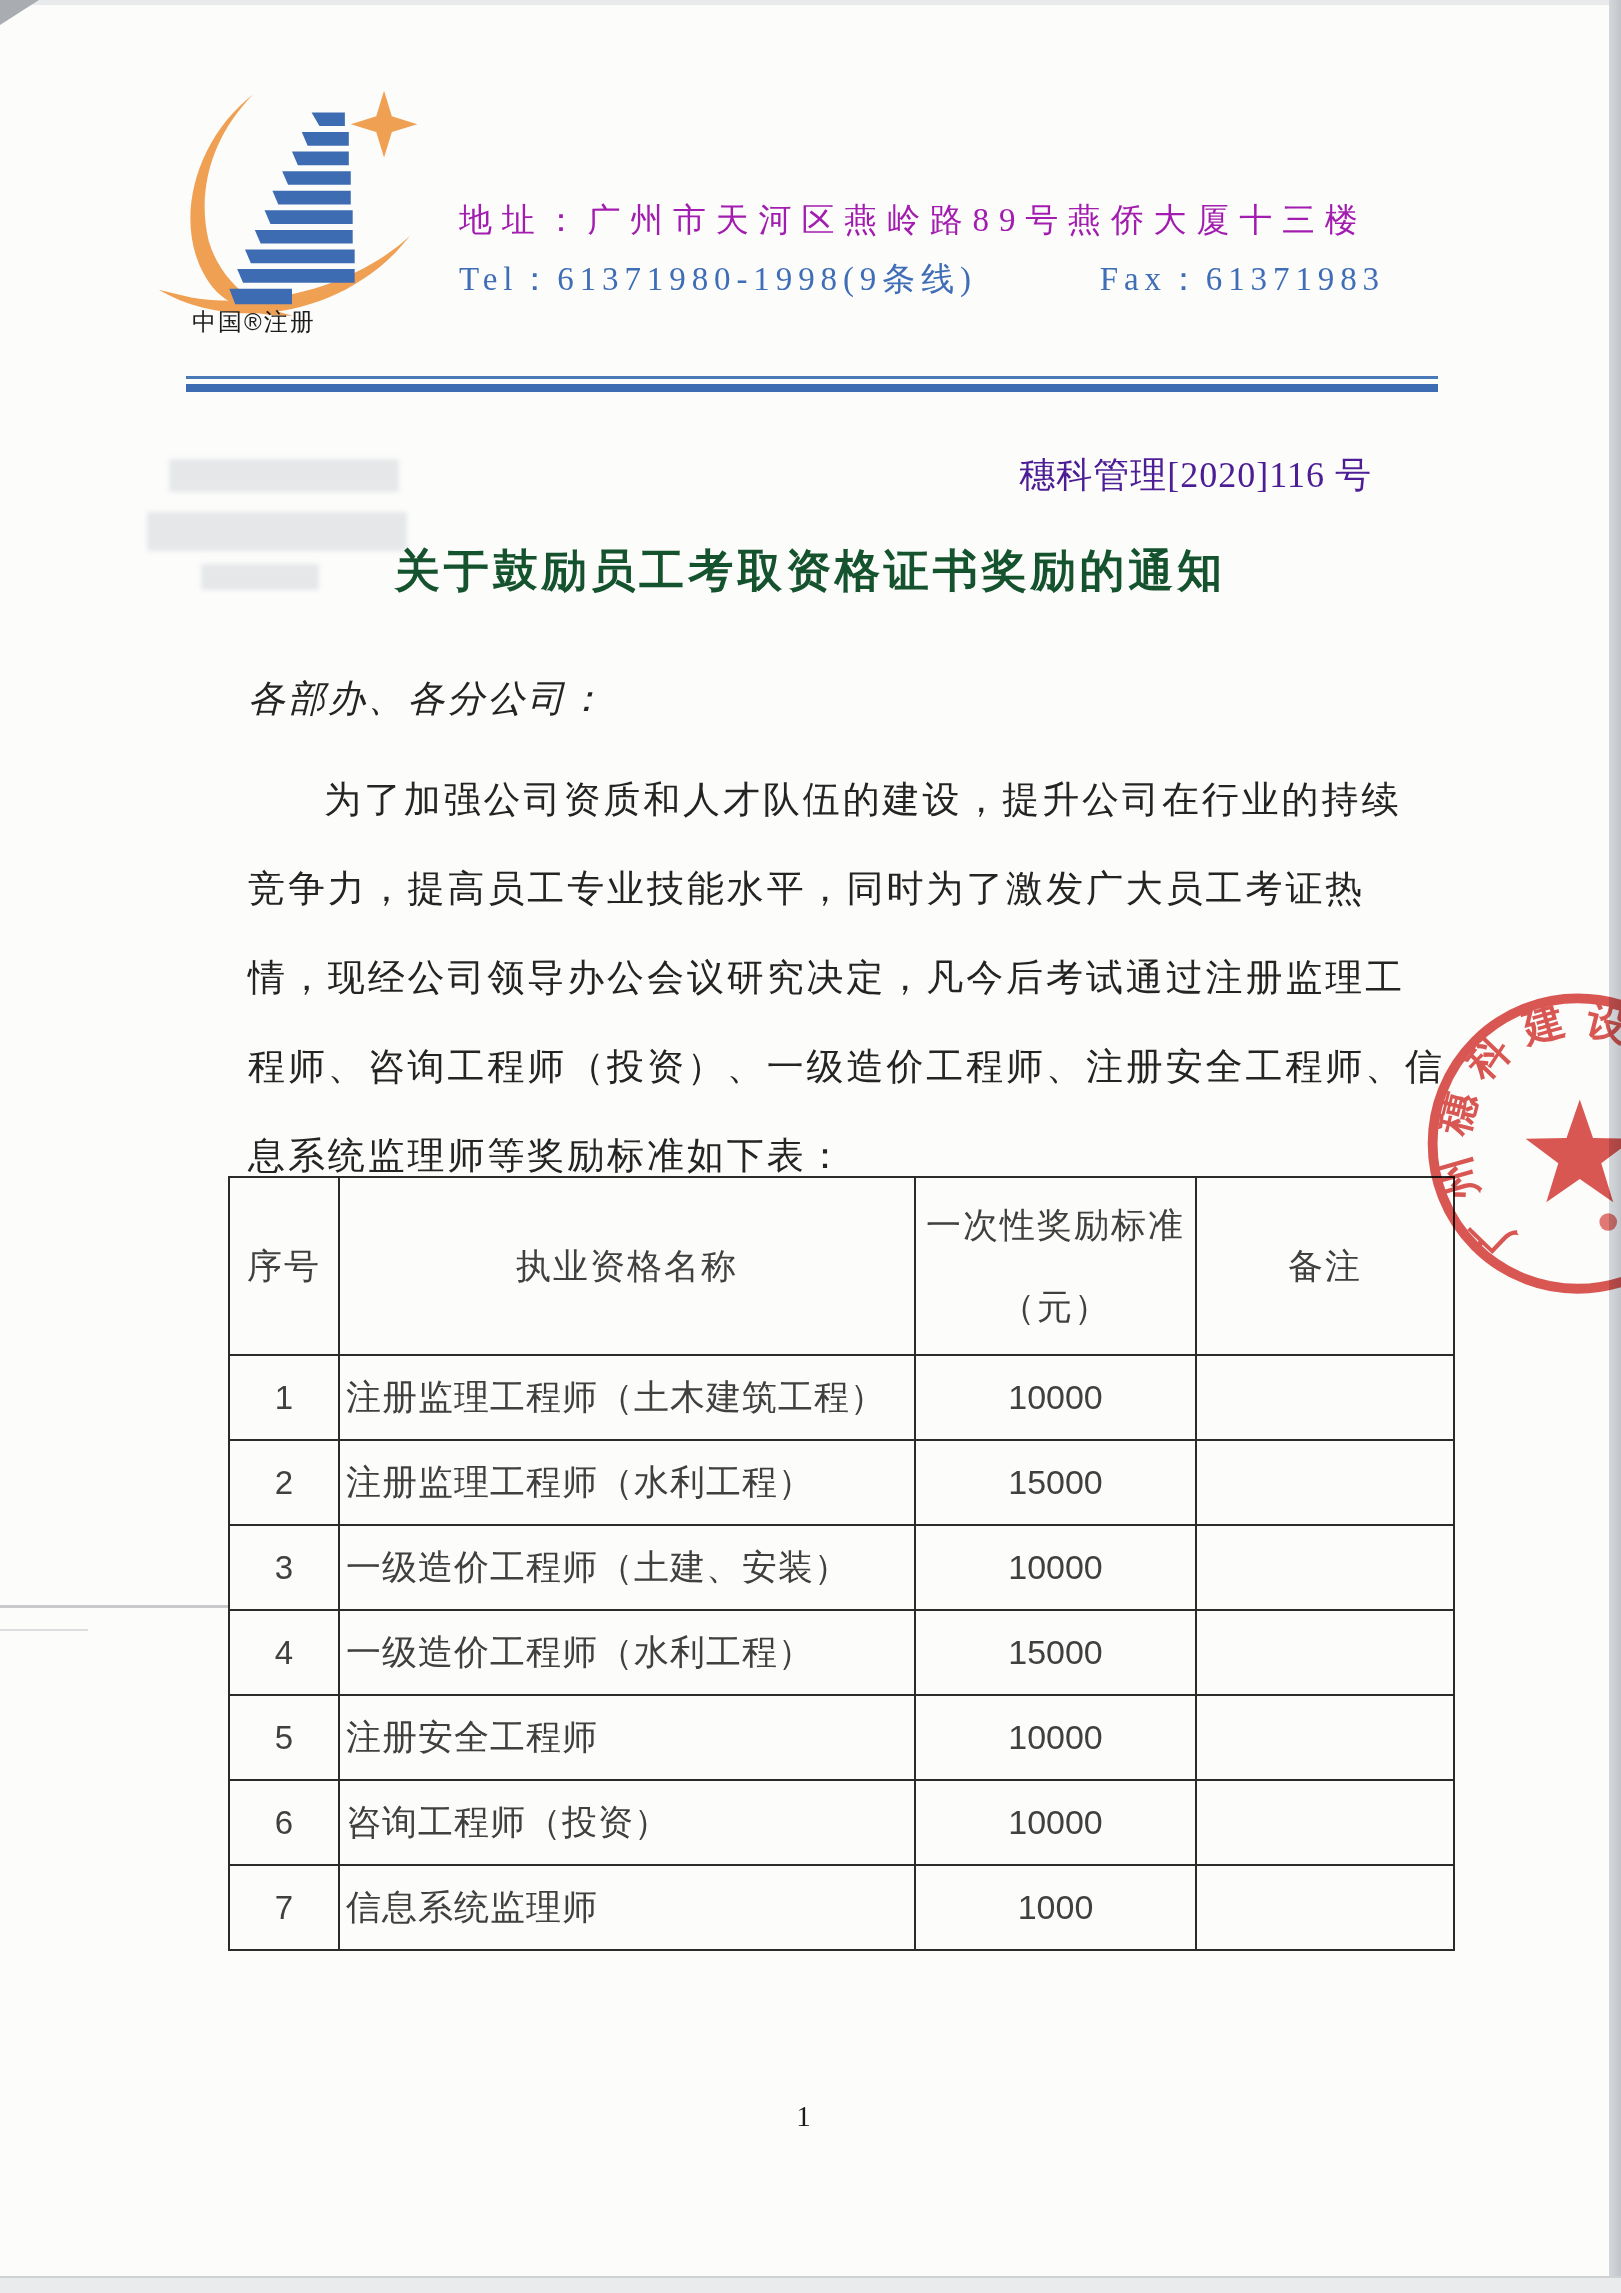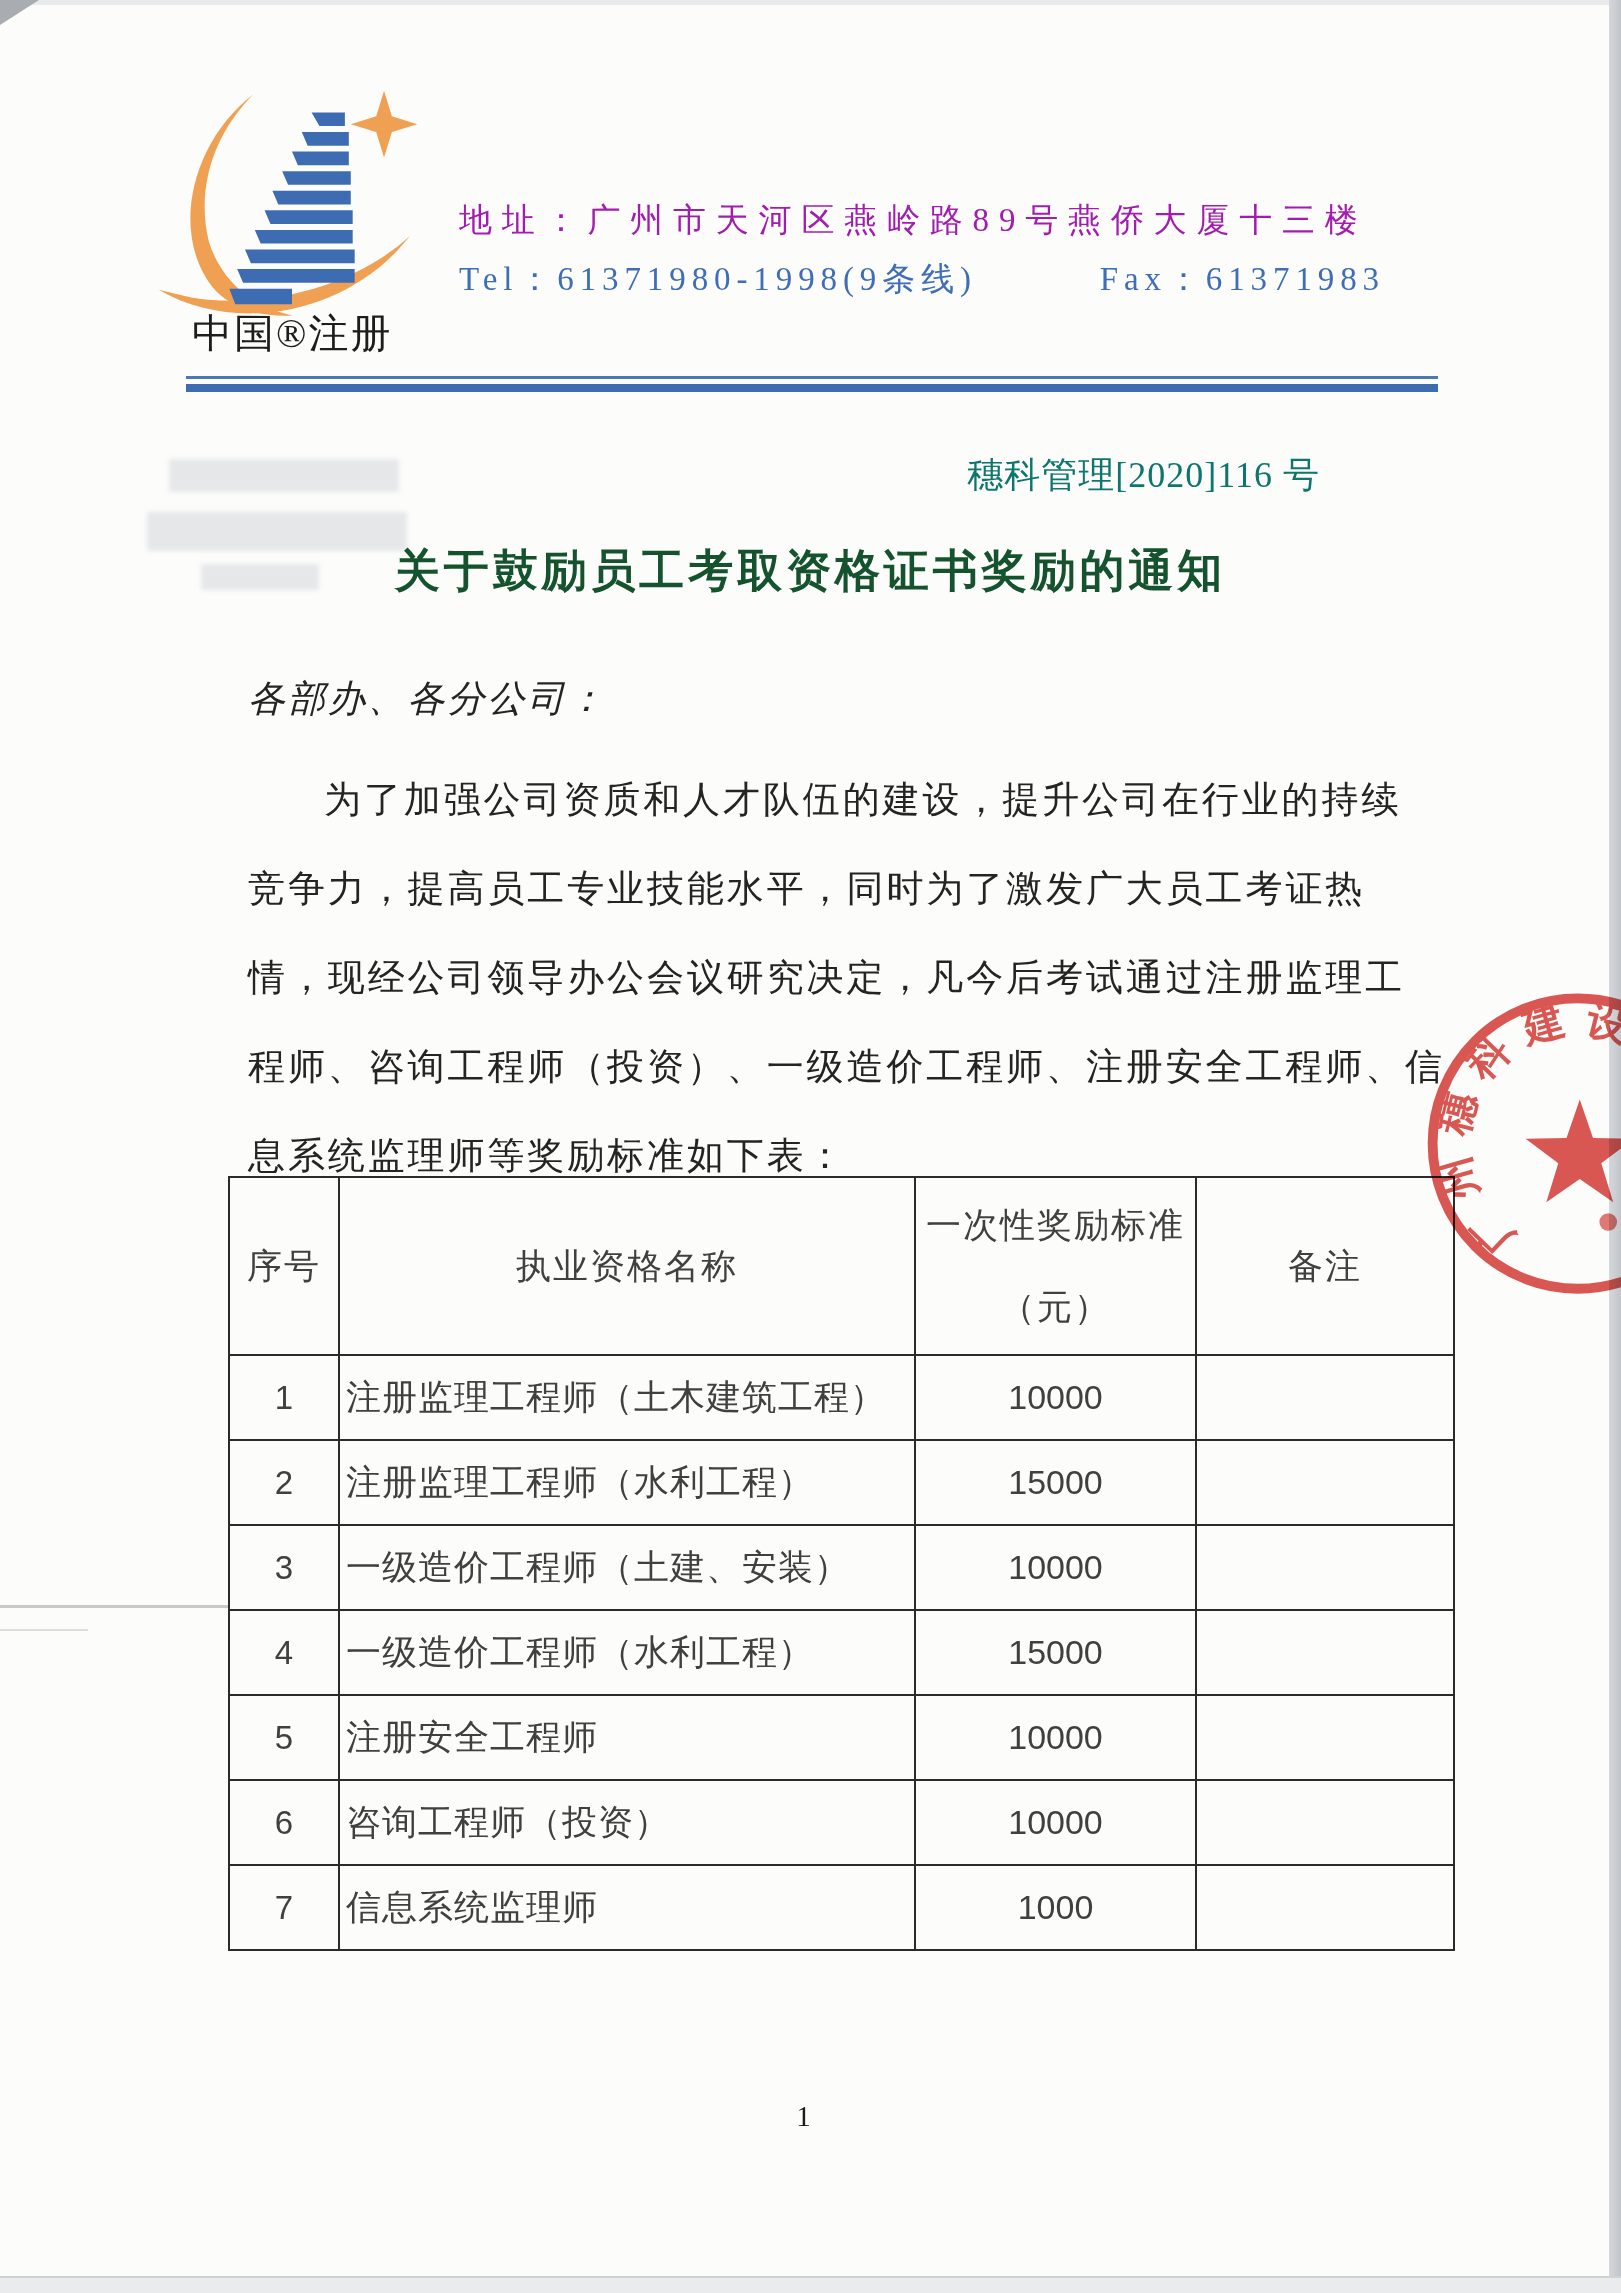--- a/index.html
+++ b/index.html
@@ -20,34 +20,34 @@
   .fold-1 { position:absolute; left:0; top:1605px; width:230px; height:2.9px; background:rgba(115,120,126,.38); }
   .fold-2 { position:absolute; left:0; top:1629px; width:88px; height:2px; background:rgba(115,120,126,.22); }
   .ghost { position:absolute; filter:blur(2.9px); background:rgba(150,158,170,.22); }
   .ghost.g1 { left:169px; top:459px; width:230px; height:33px; }
   .ghost.g2 { left:147px; top:512px; width:260px; height:39px; }
   .ghost.g3 { left:201px; top:564px; width:118px; height:25.5px; }
 
   
   .logo { position:absolute; left:145px; top:83px; }
   .registered { position:absolute; left:192px; top:306px; width:255px;
-                font-family:Liberation Serif, serif; font-size:40px; color:#1d1d1d;
+                font-family:Liberation Sans, sans-serif; font-size:24px; color:#1d1d1d;
                 letter-spacing:2px; }
   .head-block { position:absolute; left:459px; top:155px; width:926px; }
   .company-name { font-family:"Liberation Sans",sans-serif; font-weight:bold;
                   font-size:59px; color:#3565ae; letter-spacing:18.6px; white-space:nowrap; }
   .addr-line { margin-top:43px; font-size:33px; color:#a21caf; letter-spacing:9.8px; white-space:nowrap; }
   .telfax-line { margin-top:13.7px; font-size:33px; color:#3f6db6; letter-spacing:5.9px;
                  display:flex; justify-content:space-between; }
   .rule-thin  { position:absolute; left:186px; top:376px; width:1252px; height:2.9px; background:#4a79b8; }
   .rule-thick { position:absolute; left:186px; top:384px; width:1252px; height:7.8px; background:#3e6cb3; }
 
   
-  .doc-number { position:absolute; left:928px; top:451px; width:392px; text-align:right;
-                font-size:36px; color:#0f766e; letter-spacing:1px; }
+  .doc-number { position:absolute; left:980px; top:451px; width:392px; text-align:right;
+                font-size:36px; color:#4c1d95; letter-spacing:1px; }
   .doc-title { position:absolute; left:0; top:541px; width:1621px; text-align:center;
                font-family:"Liberation Sans",sans-serif; font-weight:800;
                font-size:45px; color:#14532d; letter-spacing:3.9px; }
   .salutation { position:absolute; left:248px; top:674px; font-size:37px; letter-spacing:2.9px; color:#242424;font-style:italic; }
   .body-text { position:absolute; left:248px; top:755px; width:1152px; }
   .body-line { height:89px; line-height:89px; font-size:37px; letter-spacing:2.9px;
                color:#242424; white-space:nowrap; }
   .body-line.indent { text-indent:76px; }
 
   

